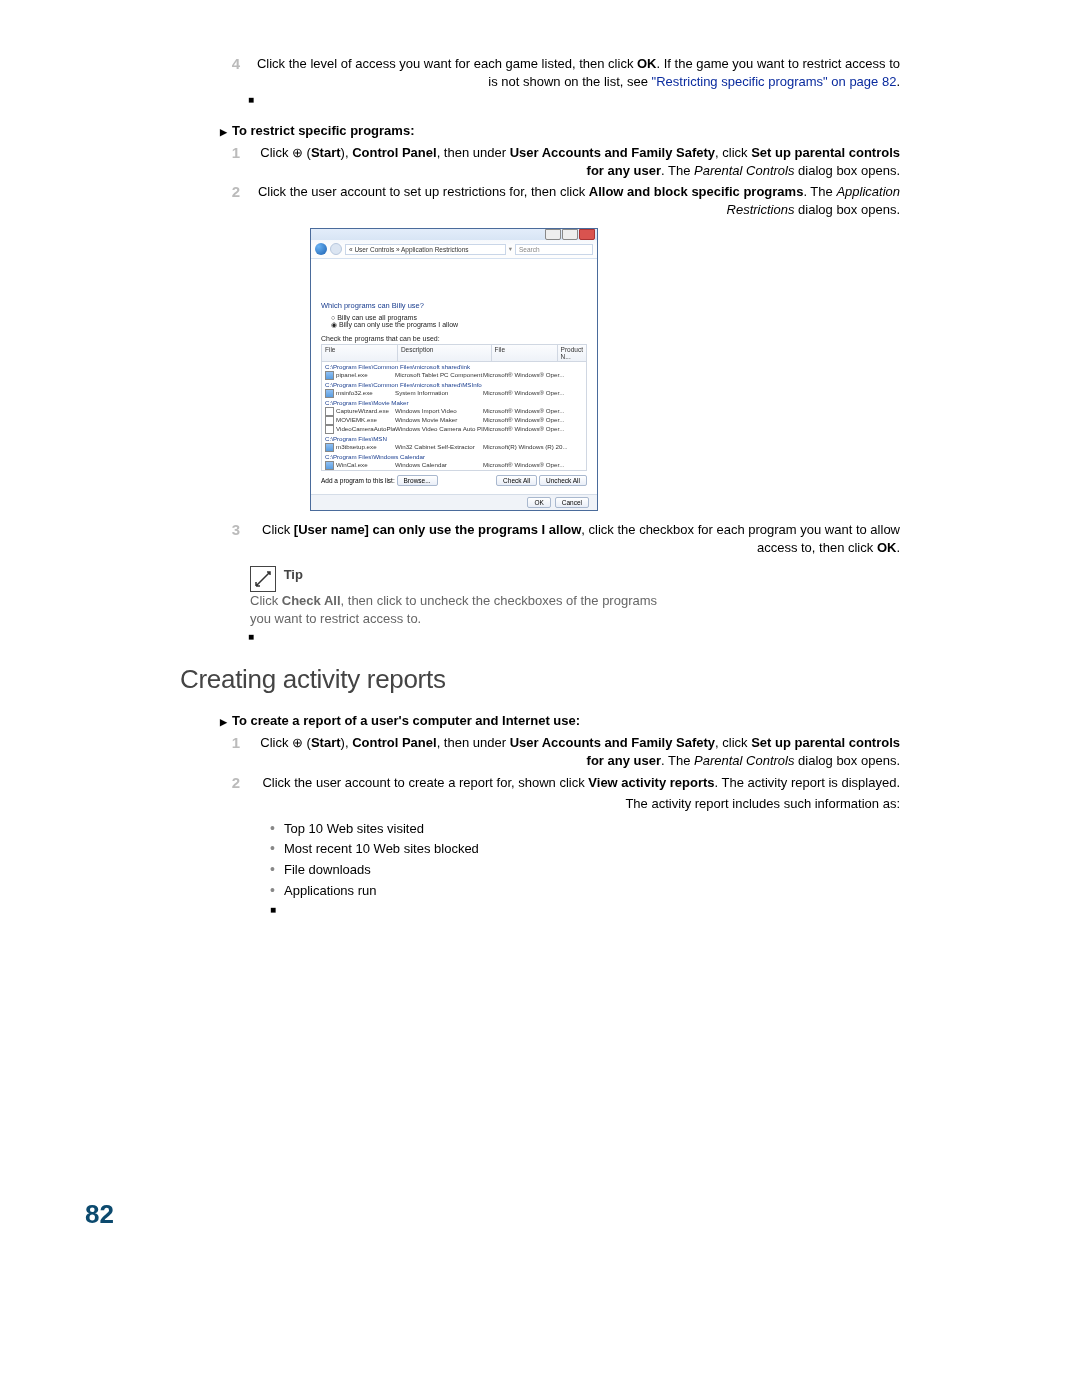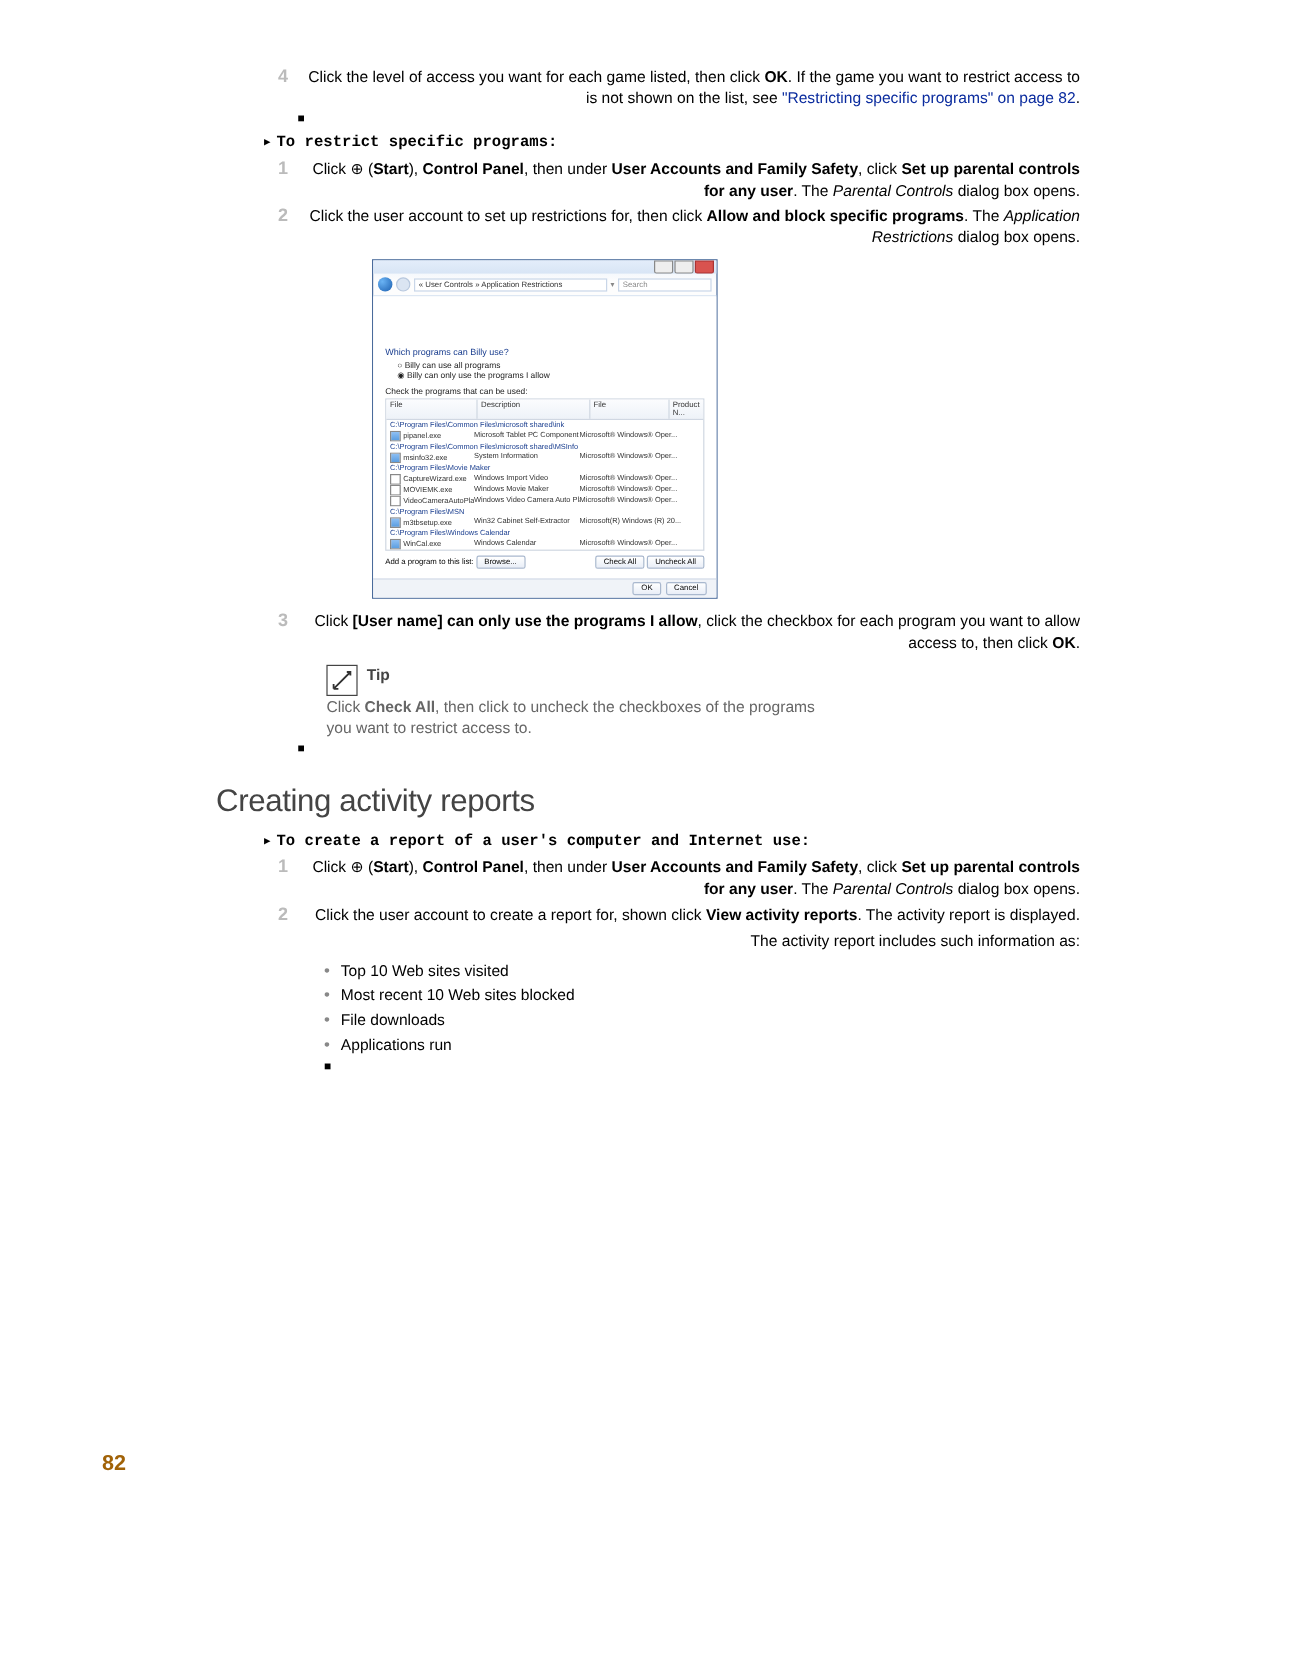--- a/index.html
+++ b/index.html
@@ -47,23 +47,22 @@
     font-size: 26px;
     color: #444;
     margin-top: 22px;
     margin-bottom: 10px;
     letter-spacing: -0.3px;
   }
   .sub-task {
     margin-left: 40px;
     font-weight: bold;
     font-size: 13px;
-    margin-top: 6px;
+    margin-top: 18px;
     margin-bottom: 6px;
-    font-family: Liberation Mono, monospace;
   }
   .sub-task::before {
     content: "▶";
     font-size: 9px;
     margin-right: 5px;
     color: #000;
     display: inline-block;
     vertical-align: middle;
   }
   .link {
@@ -186,21 +185,21 @@
     font-size: 6.5px;
     border-radius: 2px;
   }
   .okcancel {
     text-align:right;
     padding: 4px 8px;
     background:#f0f3f8;
     border-top:1px solid #d5dde8;
   }
   .tip-box {
-    margin: 10px 0 4px 92px;
+    margin: 10px 0 4px 70px;
     max-width: 416px;
     color: #666;
     line-height: 1.35;
   }
   .tip-icon {
     display: inline-block;
     width: 24px; height: 24px;
     border: 1.5px solid #444;
     background: #fff;
     vertical-align: top;
@@ -229,23 +228,23 @@
     position: absolute;
     left: 0;
     color: #888;
     font-size: 14px;
     line-height: 1.4;
   }
   .page-number {
     position: absolute;
     bottom: 50px;
     left: 85px;
-    font-size: 18px;
+    font-size: 26px;
     font-weight: bold;
-    color: #a16207;
+    color: #0c4a6e;
   }
   strong { font-weight: bold; }
   em { font-style: italic; }
 </style>
 </head>
 <body>
 
 <div class="page">
 
 

